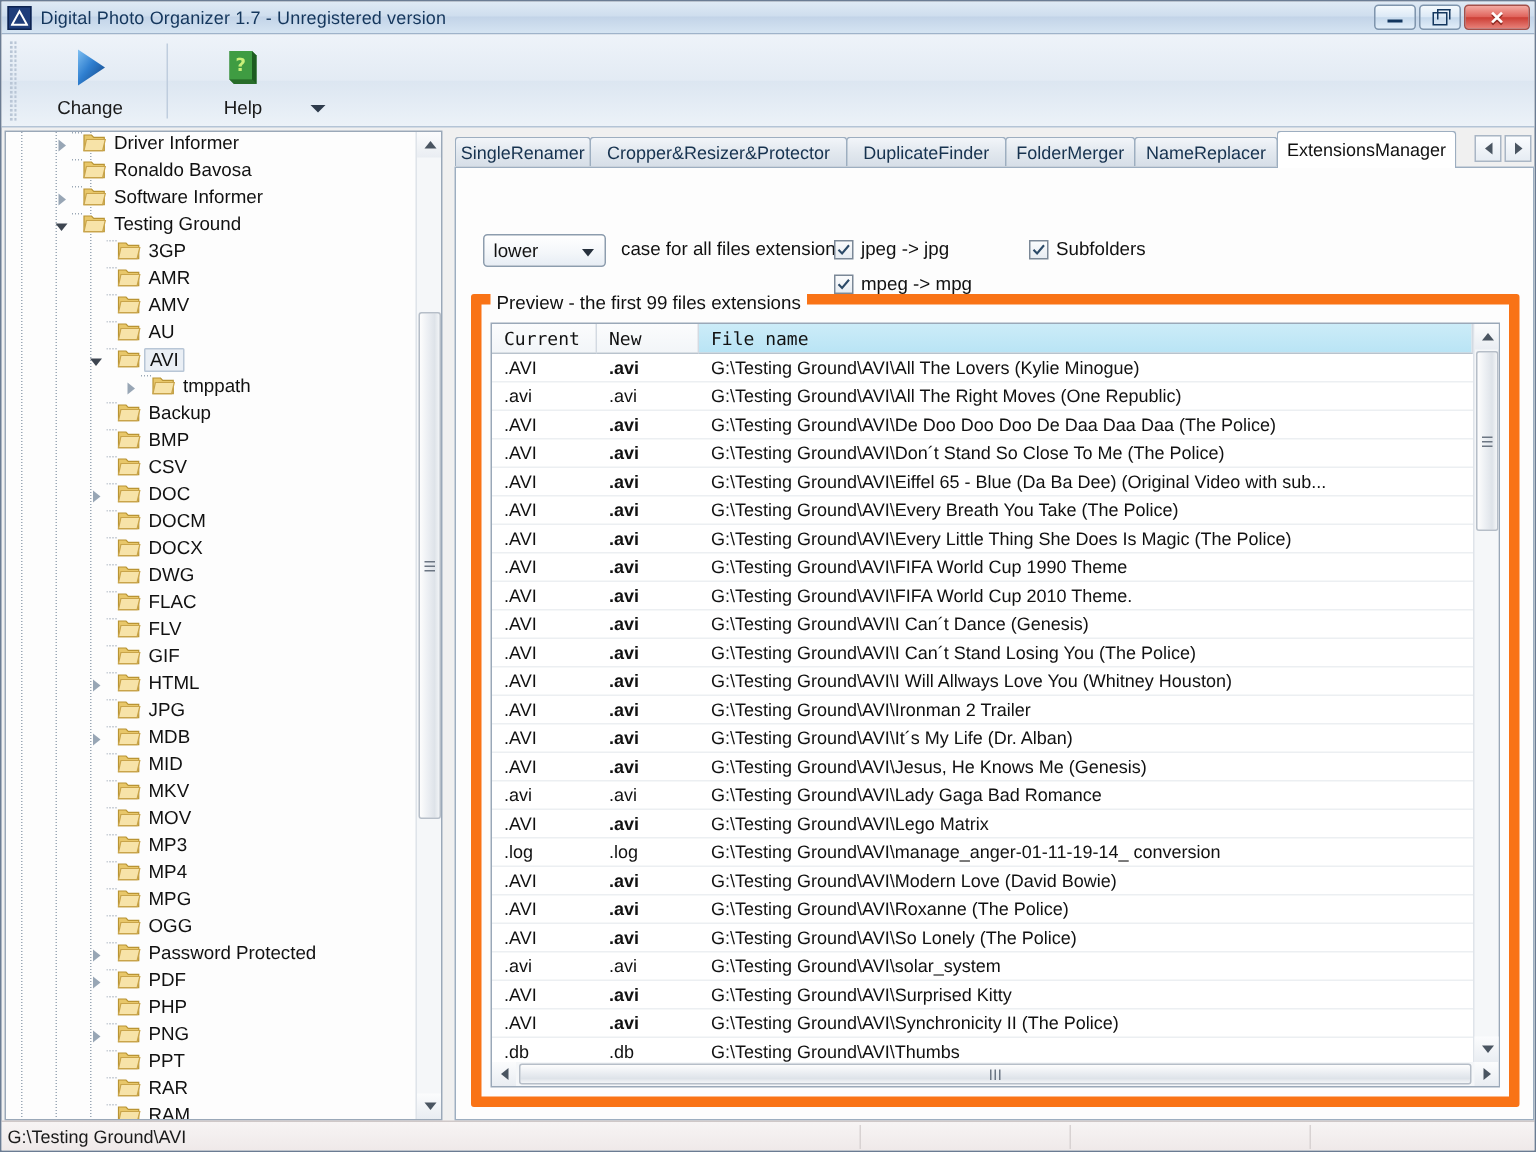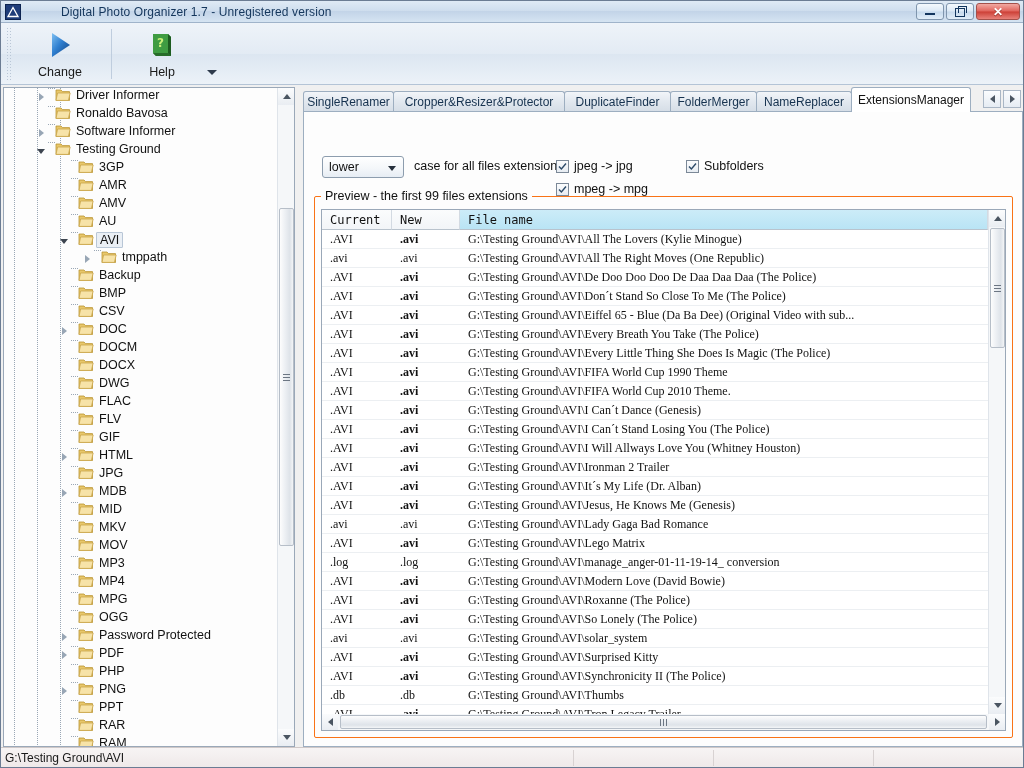--- a/index.html
+++ b/index.html
@@ -42,21 +42,20 @@
     box-sizing: border-box;
     display: flex; align-items: center; justify-content: center;
     flex: none;
   }
   .title-icon svg { display:block; }
   .title-text {
     font-size: 12px;
     color: #14365c;
     white-space: nowrap;
     letter-spacing: 0.1px;
-    margin-left: 34px;
   }
   .win-buttons {
     position: absolute;
     right: 3px; top: 2px;
     display: flex;
     gap: 2px;
   }
   .win-btn {
     width: 28px; height: 17px;
     border: 1px solid #7f95ad;
@@ -313,21 +312,21 @@
     background: linear-gradient(to bottom,#fbfcfd,#e7ecf2);
     box-sizing:border-box; flex:none;
     display:flex;align-items:center;justify-content:center;
   }
   .chk .box svg{display:block;}
 
   
   .groupbox {
     position:absolute;
     left:10px; top:84px; right:9px; bottom:8px;
-    border:1px solid #f97316;
+    border:7px solid #f97316;
     border-radius:2px;
     box-sizing:border-box;
   }
   .groupbox-title {
     position:absolute; left:6px; top:-8px;
     background:#fdfdfd;
     padding:0 4px;
     font-size:12.5px;
     color:#111;
     white-space:nowrap;
@@ -366,21 +365,21 @@
   }
   .grid-body {
     position:absolute; left:0; top:20px; right:17px; bottom:16px;
     overflow:hidden;
   }
   .grow {
     height:19px;
     display:flex; align-items:center;
     border-bottom:1px solid #eceff2;
     box-sizing:border-box;
-    font-family: Liberation Serif, serif;
+    font-family: Liberation Sans, sans-serif;
     font-size:12px;
     color:#111;
     white-space:nowrap;
   }
   .gc { padding-left:8px; box-sizing:border-box; overflow:hidden; }
   .gc.cur { width:70px; }
   .gc.new { width:68px; }
   .gc.name { flex:1; }
   .gc.bold { font-weight:bold; }
 

